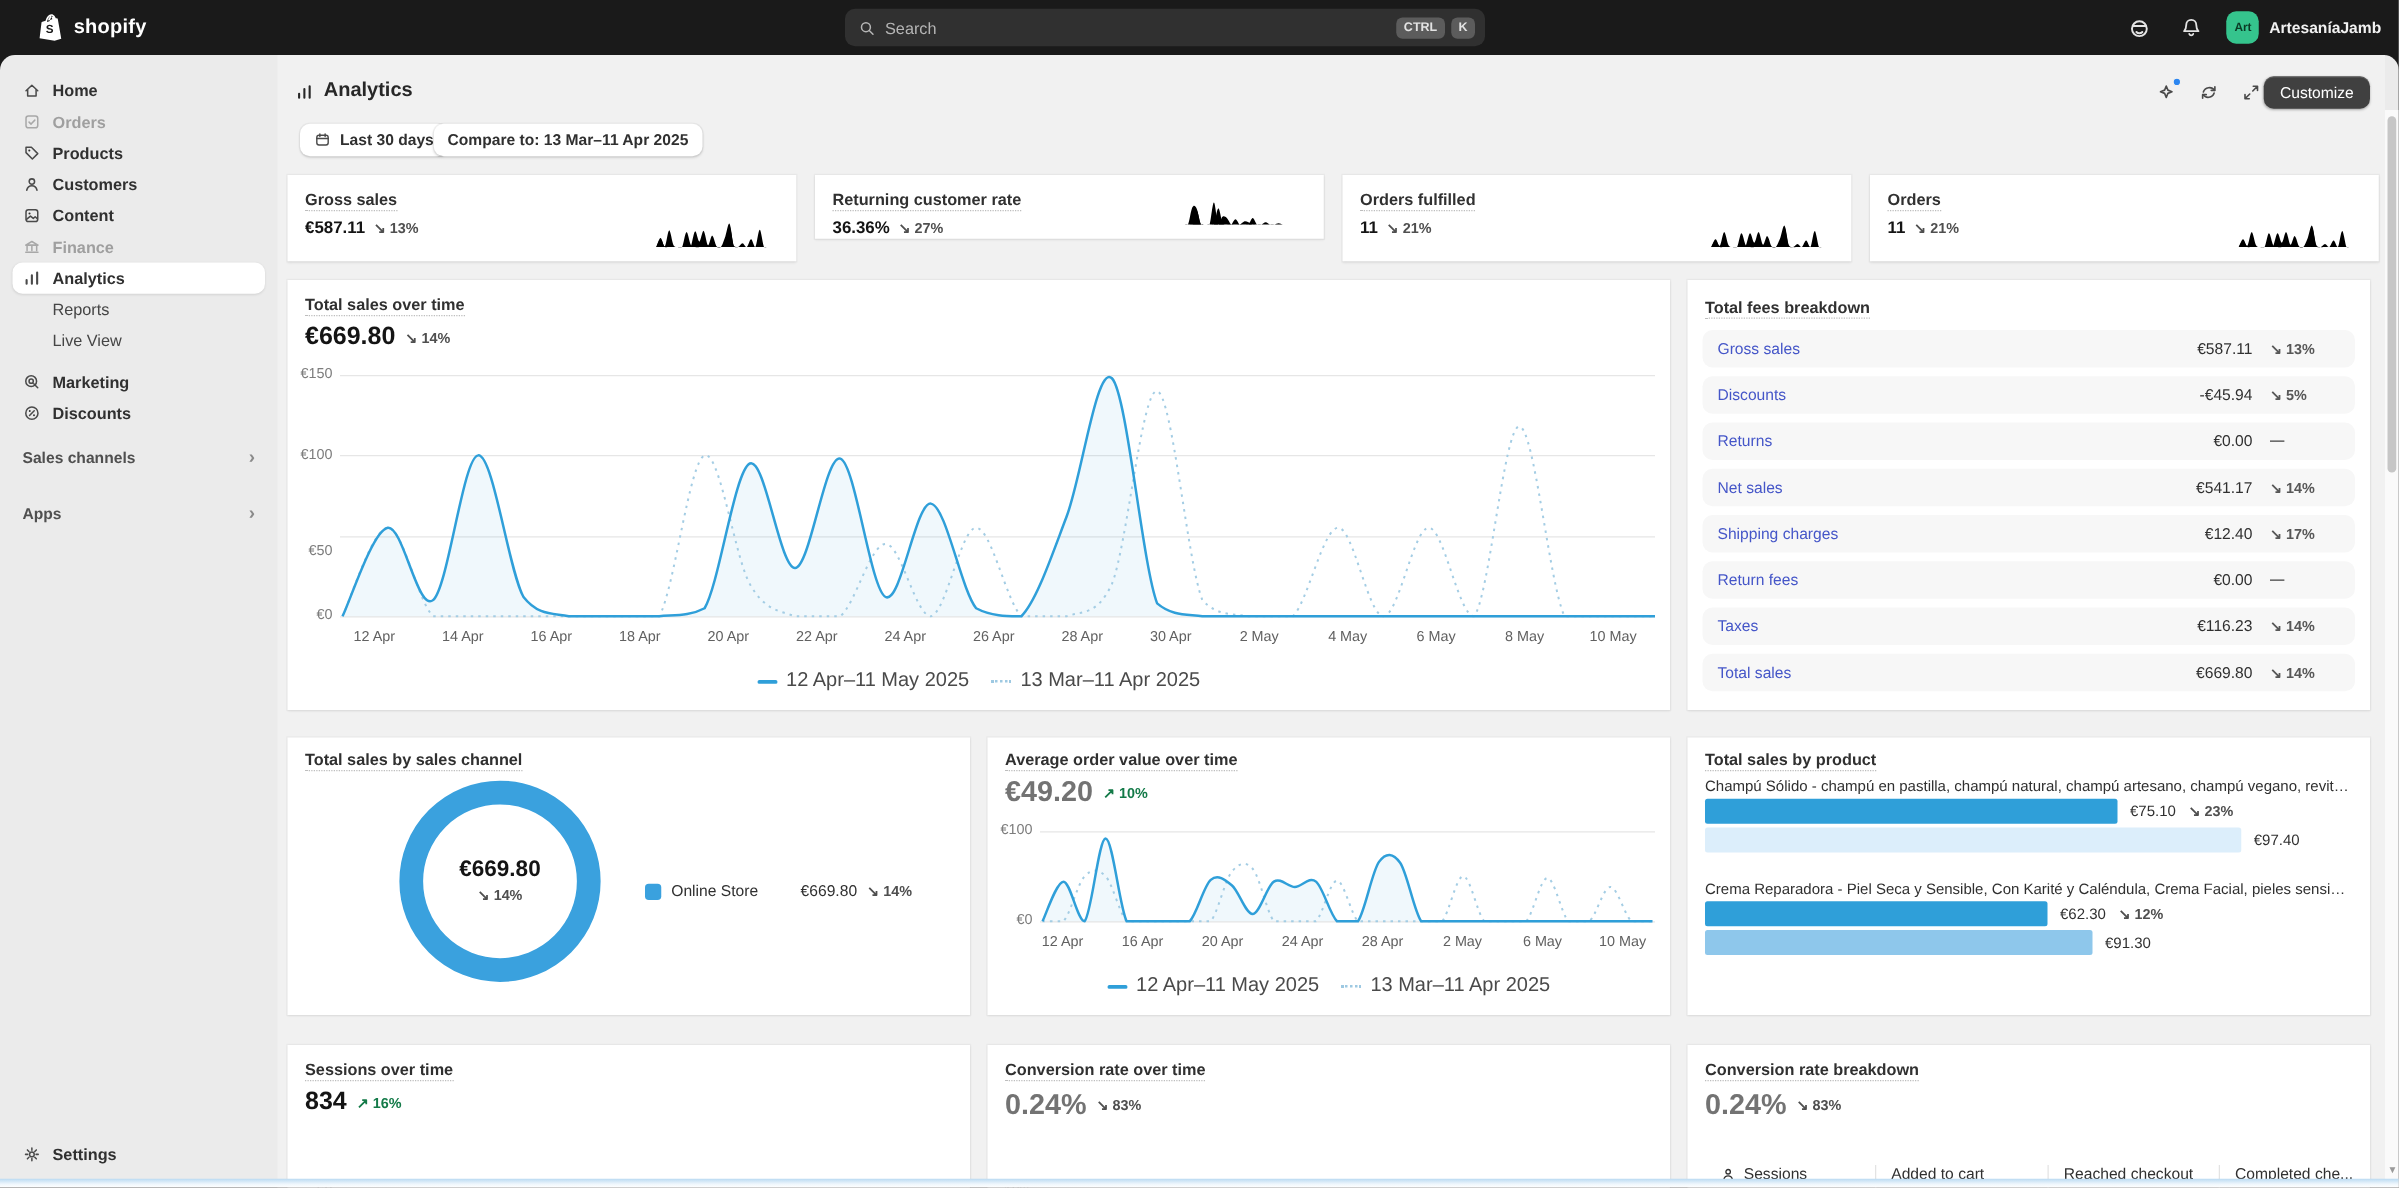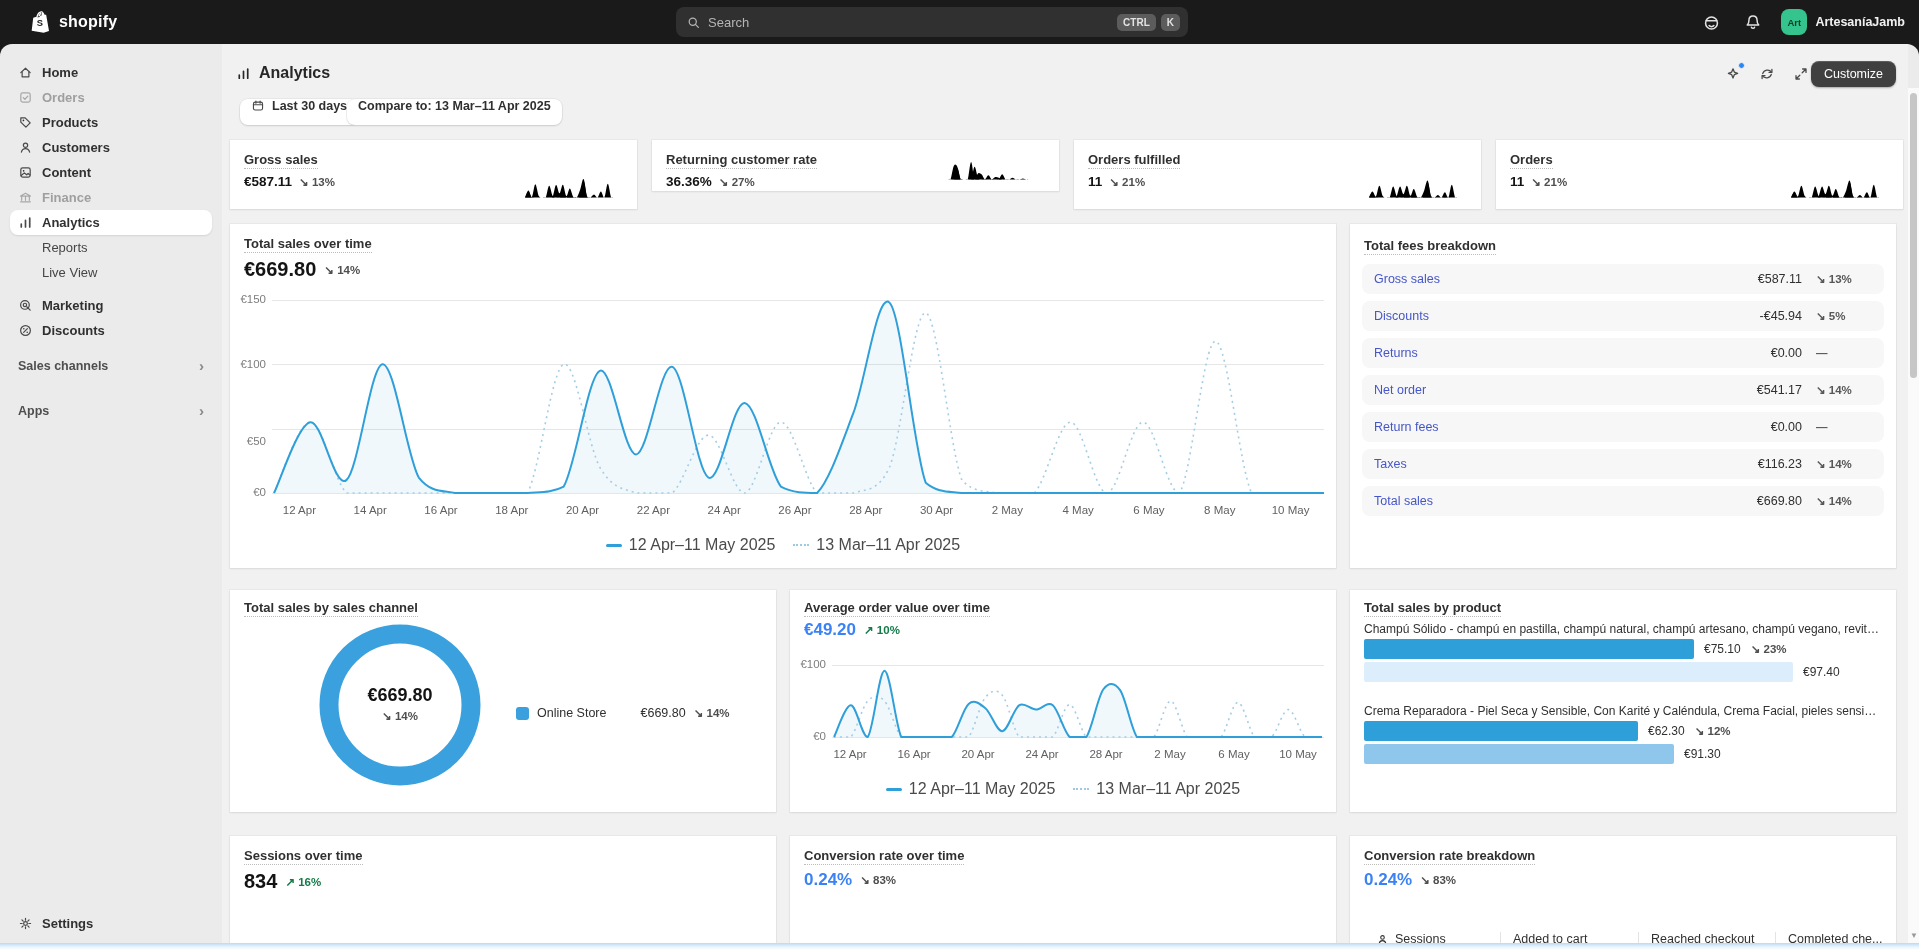--- a/index.html
+++ b/index.html
@@ -30,21 +30,21 @@
 .side-sec .chev{margin-left:auto;color:#8a8a8a;font-size:15px}
 .side-settings{position:absolute;left:10px;bottom:14px;width:202px;display:flex;align-items:center;gap:9px;height:26px;padding:0 8px;border-radius:8px;font-size:13px;font-weight:600;color:#303030;cursor:pointer}
 .side-settings .icn{width:15px;height:15px;stroke:#4a4a4a}
 
 .main{position:absolute;left:222px;top:0;right:11px;bottom:0;background:#f1f1f1}
 .icn{fill:none;stroke-width:1.3;stroke-linecap:round;stroke-linejoin:round}
 .card{position:absolute;background:#fff;border-radius:0;box-shadow:0 1px 2px rgba(26,26,26,.08),0 0 0 1px rgba(0,0,0,.03)}
 .ct{font-size:13px;font-weight:700;color:#303030}
 .ct span{border-bottom:1.5px dotted #bdbdbd;padding-bottom:1px;cursor:pointer}
 .bigval{font-size:20px;font-weight:700;color:#141414}
-.midval{font-size:17px;font-weight:700;color:#3b82f6}
+.midval{font-size:23px;font-weight:700;color:#737373}
 .delta{font-size:11.5px;font-weight:600;color:#4f4f4f;white-space:nowrap}
 .delta.up{color:#137a48}
 .axis{font-size:11.5px;color:#7d7d7d;position:absolute;text-align:right;width:32px}
 .gline{position:absolute;height:1px;background:#e6e6e6}
 .xticks{position:absolute;display:flex}
 .xticks div{flex:1;text-align:center;font-size:11.5px;color:#616161}
 .legend{position:absolute;display:flex;align-items:center;justify-content:center;gap:18px;font-size:16px;color:#4a4a4a;width:100%}
 .leg-item{display:flex;align-items:center;gap:7px}
 .sw-solid{width:16px;height:3px;border-radius:2px;background:#2f9fd9}
 .sw-dot{width:16px;border-top:2px dotted #9ec9e2}
@@ -68,21 +68,21 @@
 .pname{font-size:12px;color:#303030;white-space:nowrap;overflow:hidden;text-overflow:ellipsis;width:518px}
 .pbar-row{display:flex;align-items:center;gap:10px;margin-top:3px}
 .pbar{height:20px;border-radius:2px}
 .pbar-lab{font-size:12px;color:#303030;white-space:nowrap}
 
 .fcol{position:absolute;top:96px;height:70px;padding:0 0 0 12px}
 .fcol.divid{border-left:1px solid #e3e3e3}
 .fcol .fh{display:flex;align-items:center;gap:6px;font-size:12.5px;color:#303030}
 
 .pg-title{position:absolute;left:14px;top:20px;display:flex;align-items:center;gap:8px;font-size:16px;font-weight:700;color:#272727}
-.chip{position:absolute;top:55px;height:26px;background:#fff;border-radius:8px;box-shadow:0 1px 2px rgba(0,0,0,.12),0 0 0 1px rgba(0,0,0,.04);display:flex;align-items:flex-start;gap:7px;padding:0 11px;font-size:12.5px;font-weight:600;color:#303030;cursor:pointer}
+.chip{position:absolute;top:55px;height:26px;background:#fff;border-radius:8px;box-shadow:0 1px 2px rgba(0,0,0,.12),0 0 0 1px rgba(0,0,0,.04);display:flex;align-items:center;gap:7px;padding:0 11px;font-size:12.5px;font-weight:600;color:#303030;cursor:pointer}
 .hact{position:absolute;top:17px;right:94px;display:flex;gap:7px}
 .hbtn{position:relative;width:27px;height:26px;border:none;background:transparent;border-radius:8px;display:flex;align-items:center;justify-content:center;cursor:pointer}
 .hbtn .icn{width:16px;height:16px;stroke:#4a4a4a}
 .bdot{position:absolute;top:1px;right:1px;width:7px;height:7px;border-radius:50%;background:#2c86f0;border:1.5px solid #f1f1f1}
 .customize{position:absolute;top:17px;right:12px;height:26px;padding:0 13px;background:#404040;color:#fff;font-size:12.5px;font-weight:400;border:none;border-radius:8px;box-shadow:inset 0 1px 0 rgba(255,255,255,.15),0 1px 2px rgba(0,0,0,.3);cursor:pointer}
 
 .sbar{position:absolute;top:44px;right:0;width:11px;bottom:0;background:#fafafa;z-index:50}
 .sthumb{position:absolute;left:2px;width:7px;border-radius:4px;background:#c6c6c6;top:5px;height:285px;cursor:pointer}
 .sarrow{position:absolute;bottom:10px;left:2px;color:#9a9a9a;font-size:8px}
 .bstrip{position:absolute;left:0;right:0;bottom:0;height:7px;background:linear-gradient(#badaf2,#eef6fc 60%,#fff);z-index:60}
@@ -366,23 +366,28 @@
    <span class="lbl">Discounts</span>
    <span class="val">-€45.94</span>
    <span class="dl">↘ 5%</span>
  </div>
  <div class="brow">
    <span class="lbl">Returns</span>
    <span class="val">€0.00</span>
    <span class="dl">—</span>
  </div>
  <div class="brow">
-   <span class="lbl">Net order</span>
+   <span class="lbl">Net sales</span>
    <span class="val">€541.17</span>
    <span class="dl">↘ 14%</span>
+ </div>
+ <div class="brow">
+   <span class="lbl">Shipping charges</span>
+   <span class="val">€12.40</span>
+   <span class="dl">↘ 17%</span>
  </div>
  <div class="brow">
    <span class="lbl">Return fees</span>
    <span class="val">€0.00</span>
    <span class="dl">—</span>
  </div>
  <div class="brow">
    <span class="lbl">Taxes</span>
    <span class="val">€116.23</span>
    <span class="dl">↘ 14%</span>

